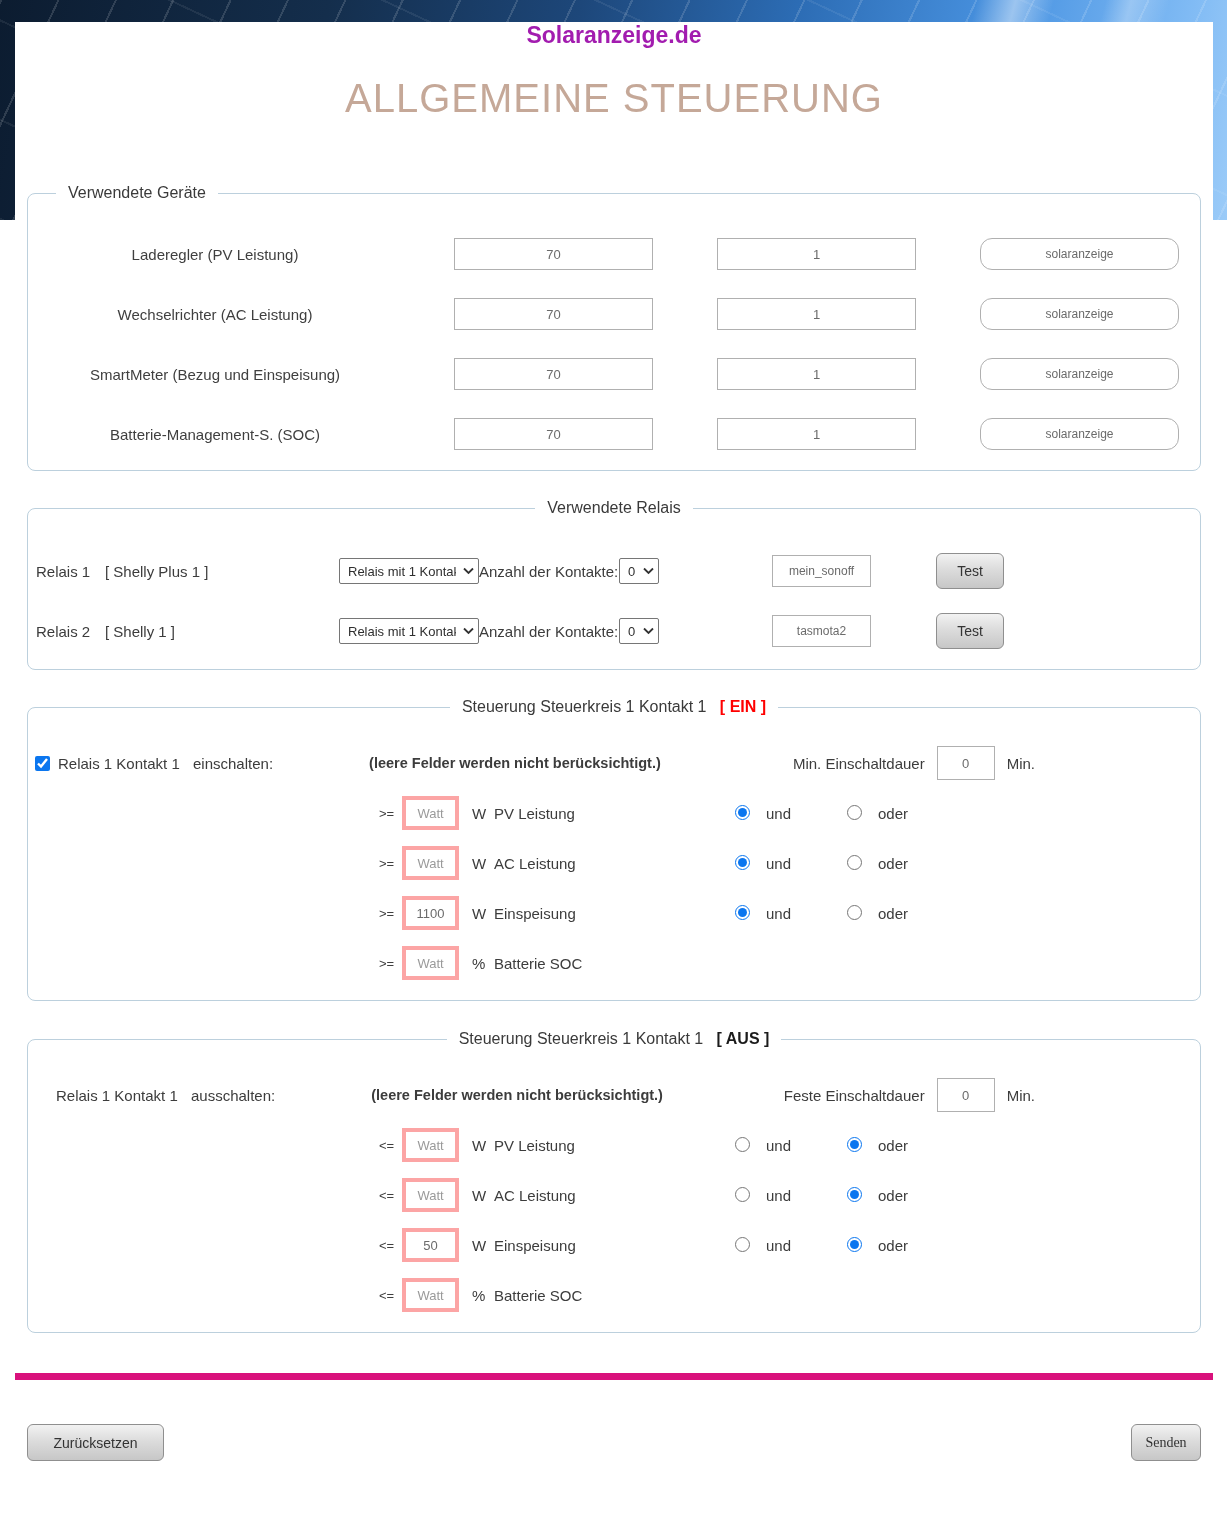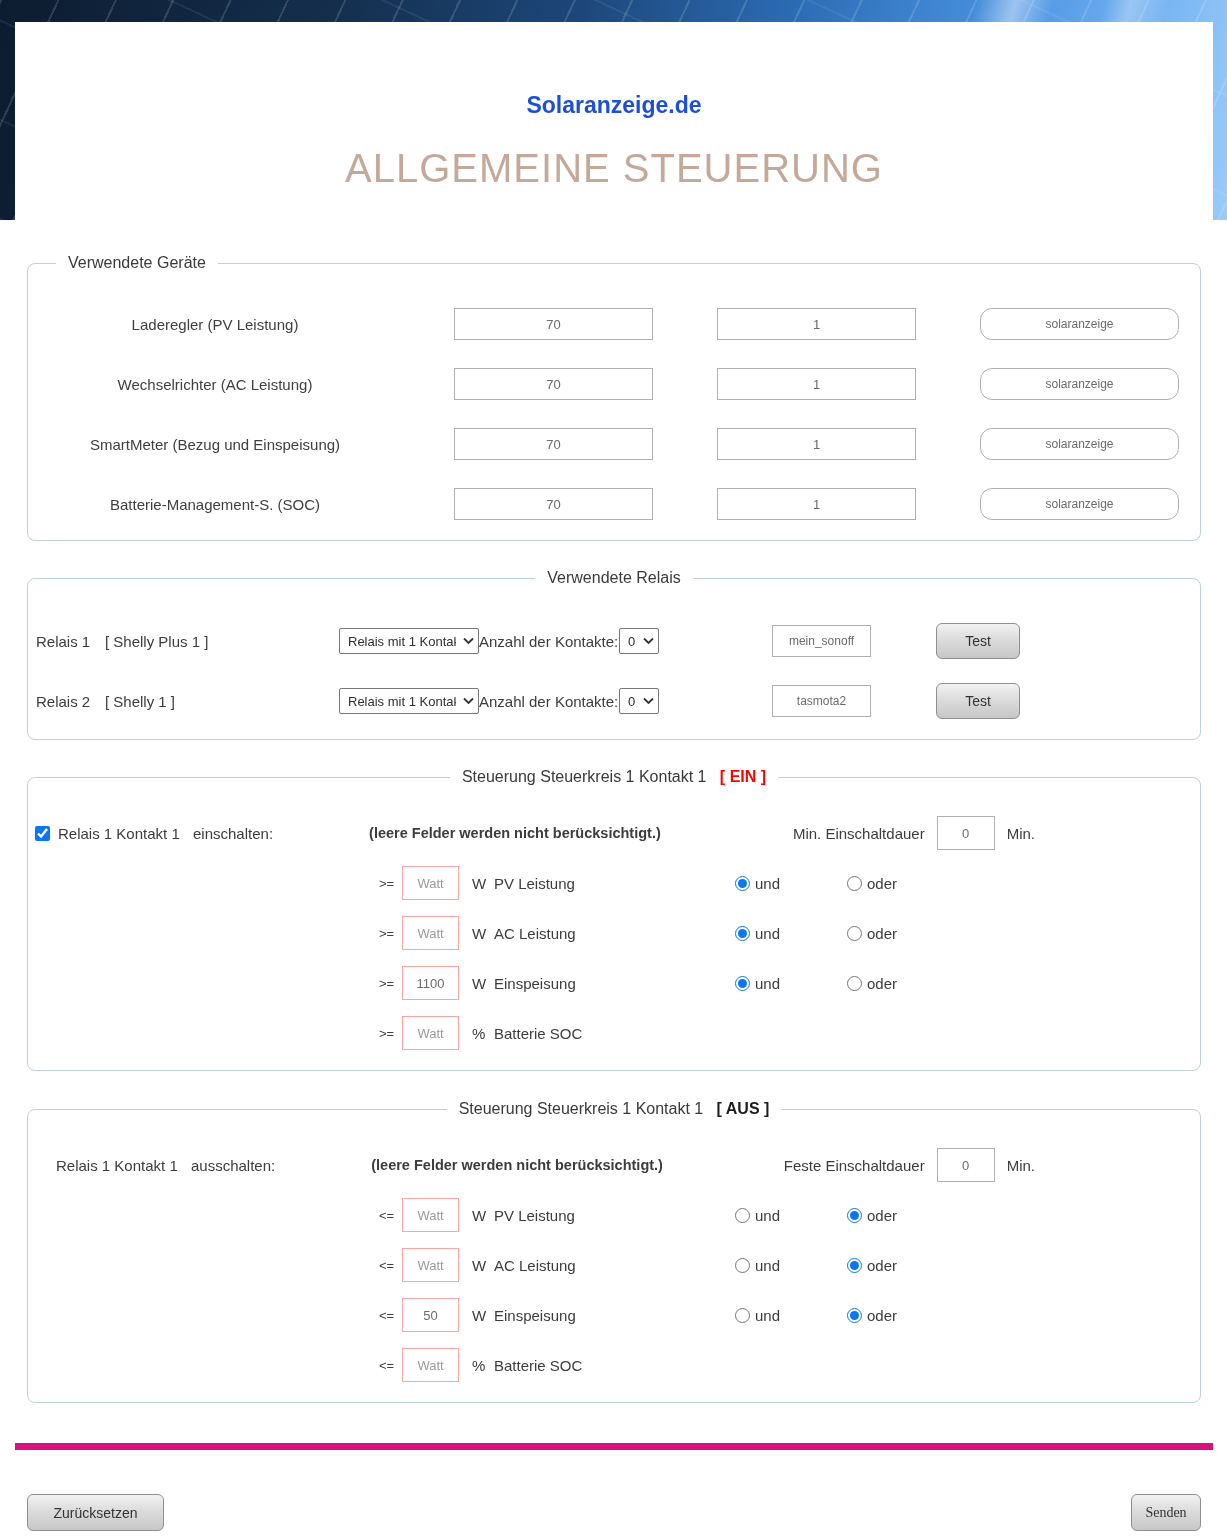--- a/index.html
+++ b/index.html
@@ -15,21 +15,21 @@
       linear-gradient(105deg, rgba(255,255,255,0) 76%, rgba(255,255,255,0.45) 79%, rgba(255,255,255,0) 82%, rgba(255,255,255,0) 86%, rgba(255,255,255,0.3) 88%, rgba(255,255,255,0) 91%),
       repeating-linear-gradient(115deg, rgba(255,255,255,0.14) 0 2px, rgba(255,255,255,0) 2px 52px),
       repeating-linear-gradient(25deg, rgba(255,255,255,0.07) 0 2px, rgba(255,255,255,0) 2px 90px),
       linear-gradient(100deg, #0c1c30 0%, #142e4c 26%, #1d477a 46%, #2c6cb4 63%, #4a94e2 80%, #7fbaf4 94%, #9bcbf8 100%);
   }
   .card {
     position:relative; margin:22px 14px 0 15px; width:1198px; min-height:1517px;
     background:#ffffff; padding-bottom:60px;
   }
   
-  .site-title { text-align:center; padding-top:70px; font-size:23px; font-weight:bold; color:#1d4ed8; }
+  .site-title { text-align:center; font-size:23px; font-weight:bold; color:#a21caf; }
   .page-title { text-align:center; margin-top:27px; font-size:40px; color:#c5a898; letter-spacing:1px; }
   
   fieldset {
     border:1px solid #bcd0dd; border-radius:8px; margin:0 12px; padding:0 0 20px 0;
   }
   fieldset legend { font-size:16px; color:#3a3a3a; padding:0 12px; }
   .legend-left { margin-left:28px; }
   .legend-center { margin:0 auto; text-align:center; }
   .state-ein { color:#ff0000; font-weight:bold; }
   .state-aus { color:#1b1b1b; font-weight:bold; }
@@ -64,45 +64,45 @@
   .contacts-select select { width:40px; padding-right:18px; }
   .chev { position:absolute; right:5px; top:50%; transform:translateY(-50%); pointer-events:none; display:flex; }
   .contacts-label { font-size:15px; color:#3c3c3c; width:140px; }
   .mqtt-input { margin-left:113px; width:99px; height:32px; border:1px solid #b0b0b0;
     text-align:center; font-size:12px; color:#6b6b6b; font-family:"Liberation Sans",sans-serif; }
   .btn {
     border:1px solid #8f8f8f; border-radius:6px; color:#333;
     background:linear-gradient(#f2f2f2, #dcdcdc 45%, #c7c7c7);
     font-size:14px; font-family:"Liberation Sans",sans-serif; cursor:pointer;
   }
-  .test-btn { margin-left:65px; width:84px; height:36px; }
+  .test-btn { margin-left:65px; width:68px; height:36px; }
   
   .ctl-head { display:flex; align-items:center; margin-top:30px; font-size:15px; color:#3c3c3c; }
   .fs-ein .ctl-head { padding-left:7px; }
   .fs-aus .ctl-head { padding-left:28px; }
   .ctl-check { width:15px; height:15px; accent-color:#0b76ef; margin-right:8px; }
   .ctl-relay { width:123px; }
   .ctl-action { margin-left:12px; }
   .ctl-hint { margin-left:96px; font-size:14.5px;font-weight:bold; }
   .ctl-right { margin-left:auto; margin-right:165px; display:flex; align-items:center; }
   .dur-input { width:58px; height:34px; border:1px solid #b0b0b0; margin-left:12px;
     text-align:center; font-size:13px; color:#6b6b6b; font-family:"Liberation Sans",sans-serif; }
   .dur-unit { margin-left:12px; }
   .cond-row {
     display:grid; grid-template-columns:351px 23px 57px 263px 112px auto;
     align-items:center; margin-top:16px;
   }
   .cond-row:first-of-type { margin-top:10px; }
   .cond-op { font-size:13px; color:#3f3f3f; }
-  .cond-input { width:57px; height:34px; border:1px solid #fca5a5; text-align:center;
+  .cond-input { width:57px; height:34px; border:4px solid #fca5a5; text-align:center;
     font-size:13px; color:#6b6b6b; font-family:"Liberation Sans",sans-serif; }
   .cond-input::placeholder { color:#9a9a9a; }
   .cond-label { padding-left:13px; font-size:15px; color:#3c3c3c; }
   .cond-unit { display:inline-block; min-width:22px; }
-  .radio-cell { padding-left:13px; display:flex; align-items:center; font-size:15px; color:#3c3c3c; }
+  .radio-cell { padding-left:13px; display:flex; font-size:15px; color:#3c3c3c;gap:11px; }
   .radio-cell input { width:15px; height:15px; accent-color:#0b76ef; margin-right:5px; }
   
   .divider { height:7px; background:#d9117c; margin-top:40px; }
   .footer-row { display:flex; justify-content:space-between; align-items:center; margin-top:44px; padding:0 12px; }
   .reset-btn { width:137px; height:37px; }
   .send-btn  { width:70px; height:37px;font-family:Liberation Serif, serif; }
 </style>
 </head>
 <body>
 

